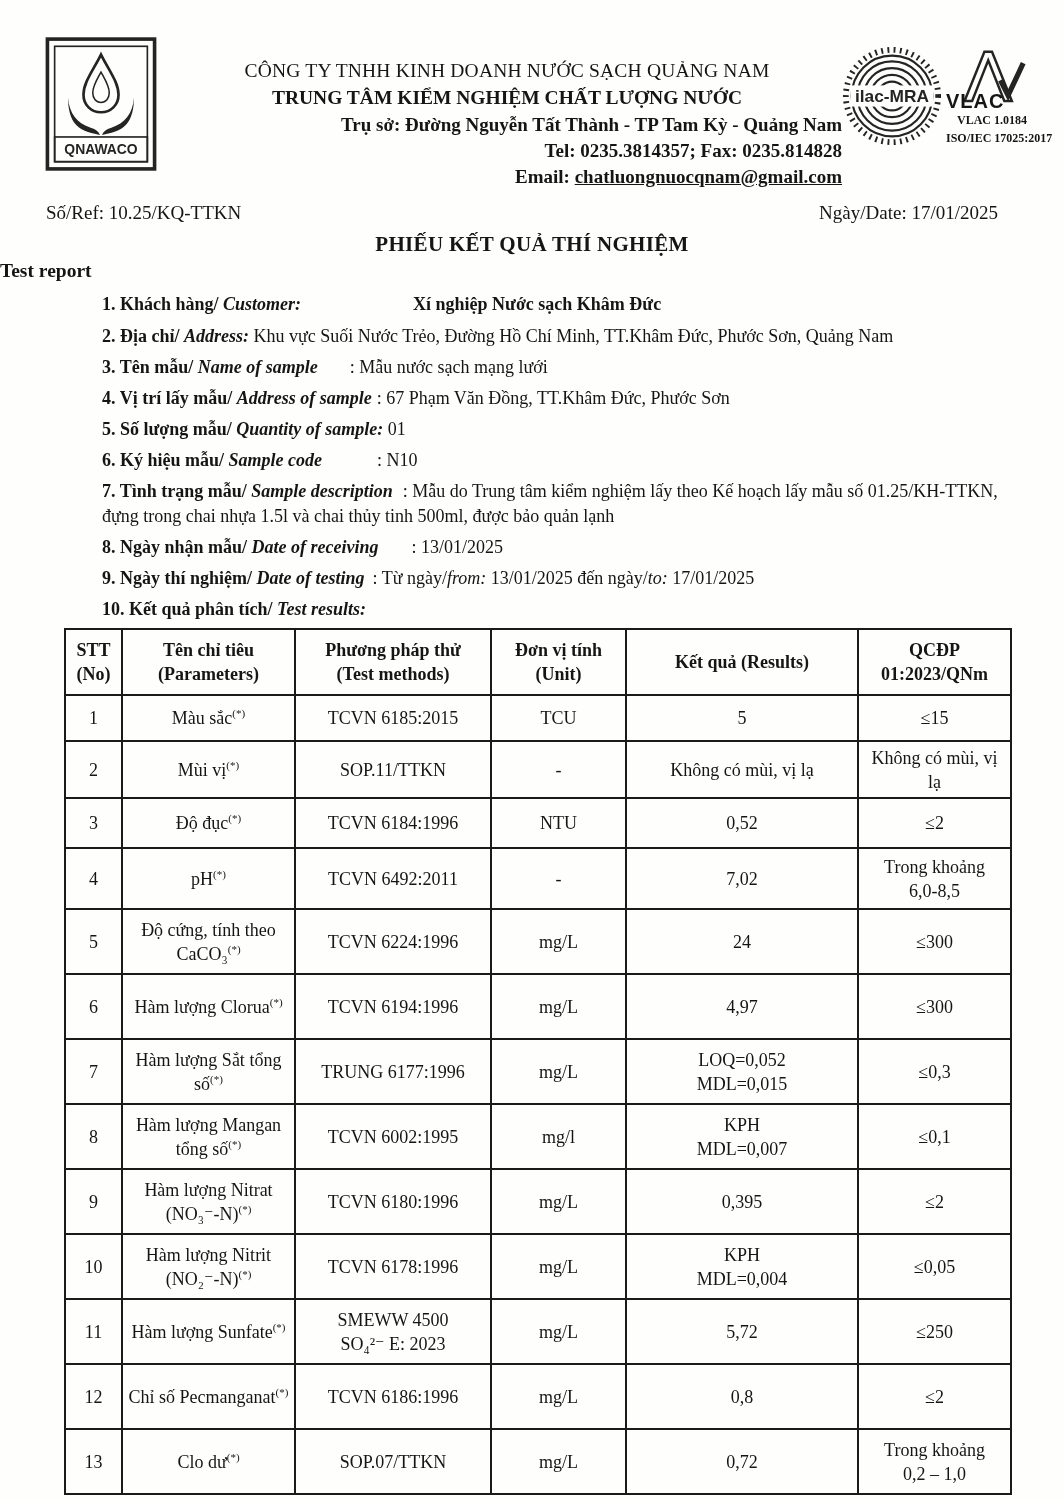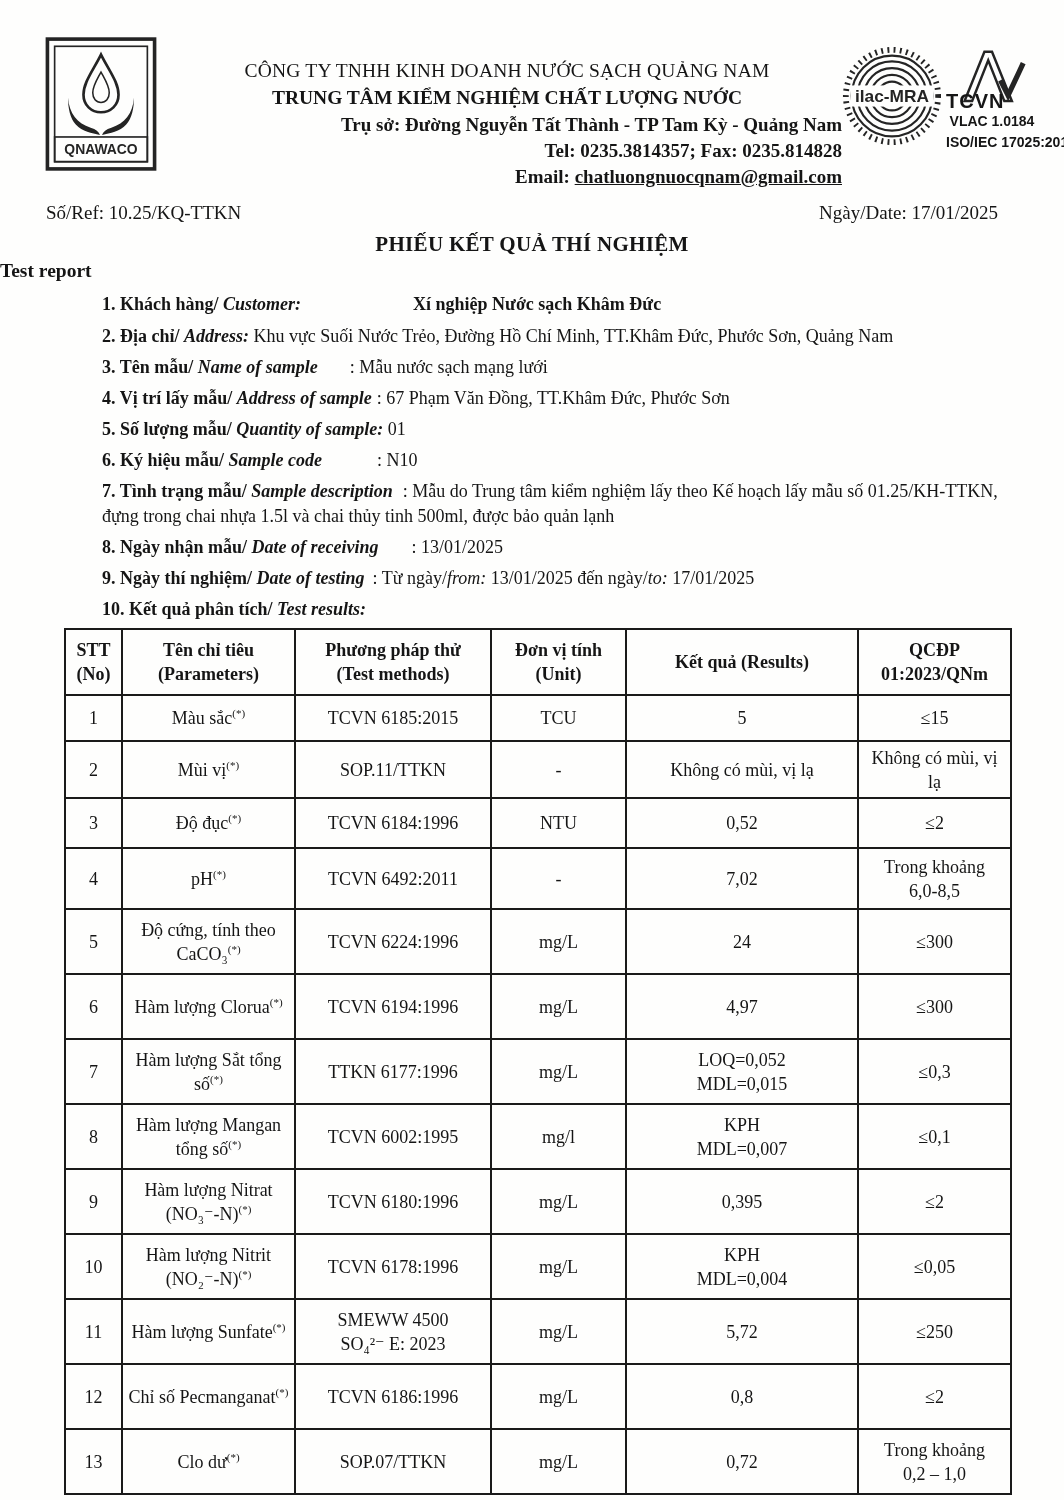--- a/index.html
+++ b/index.html
@@ -22,21 +22,21 @@
   .stamp-wrap { width: 128px; flex: 0 0 128px; }
   .org-block { flex: 1; text-align: center; line-height: 1.38; padding-top: 2px; }
   .org-line1 { font-size: 19.5px; letter-spacing: 0.2px; margin-top: 20px; }
   .org-line2 { font-size: 19.5px; font-weight: bold; }
   .org-line3, .org-line4, .org-line5 { font-size: 19px; font-weight: bold; text-align: right; }
   .email-addr { text-decoration: underline; }
   .right-logos { width: 196px; flex: 0 0 196px; display: flex; gap: 4px; padding-top: 10px; }
   .aosc-block { text-align: center; width: 92px; position: relative; }
   .aosc-mark { display: block; margin: 0 auto; }
   .aosc-name { font-family: "Liberation Sans", sans-serif; font-weight: bold; font-size: 20px; letter-spacing: 1px; line-height: 1; margin-top: -14px; text-align: left; }
-  .aosc-sub { font-family: Liberation Sans, sans-serif; font-weight: bold; font-size: 14px; line-height: 1.5; white-space: nowrap; }
+  .aosc-sub { font-family: Liberation Serif, serif; font-weight: bold; font-size: 12px; line-height: 1.5; white-space: nowrap; }
 
   
   .ref-row { display: flex; justify-content: space-between; padding: 12px 66px 0 46px; font-size: 19px; }
   .doc-title { text-align: center; font-size: 21px; font-weight: bold; margin-top: 8px; letter-spacing: 0.3px; }
   .doc-subtitle { font-size: 19.5px; font-weight: bold; margin-top: 3px; }
 
   
   .info-list { padding: 10px 40px 0 102px; font-size: 18px; }
   .info-item { margin-bottom: 5.5px; line-height: 1.42; }
   .b { font-weight: bold; }
@@ -101,21 +101,21 @@
           <circle cx="52" cy="52" r="42"></circle>
         </g>
         <rect x="9" y="41" width="86" height="22" fill="#fefefd"></rect>
         <text x="52" y="58" text-anchor="middle" font-family="Liberation Sans, sans-serif" font-weight="bold" font-size="18" fill="#242424">ilac-MRA</text>
       </svg>
       <div class="aosc-block">
         <svg class="aosc-mark" viewBox="0 0 74 62" width="70" height="59">
           <path d="M8 58 L29 6 L37 6 L58 58 L50 58 L33 15 L16 58 Z" fill="none" stroke="#242424" stroke-width="2.6"></path>
           <path d="M46 36 L54 52 L70 18" fill="none" stroke="#242424" stroke-width="5.5"></path>
         </svg>
-        <div class="aosc-name">TCVN</div>
+        <div class="aosc-name">VLAC</div>
         <div class="aosc-sub">VLAC 1.0184</div>
         <div class="aosc-sub">ISO/IEC 17025:2017</div>
       </div>
     </div>
   </header>
 
   <div class="ref-row">
     <span>Số/Ref: 10.25/KQ-TTKN</span>
     <span>Ngày/Date: 17/01/2025</span>
   </div>
@@ -206,21 +206,21 @@
           <td>6</td>
           <td>Hàm lượng Clorua<sup>(*)</sup></td>
           <td>TCVN 6194:1996</td>
           <td>mg/L</td>
           <td>4,97</td>
           <td>≤300</td>
         </tr>
         <tr>
           <td>7</td>
           <td>Hàm lượng Sắt tổng số<sup>(*)</sup></td>
-          <td>TTKN 6177:1996</td>
+          <td>TRUNG 6177:1996</td>
           <td>mg/L</td>
           <td>LOQ=0,052
 MDL=0,015</td>
           <td>≤0,3</td>
         </tr>
         <tr>
           <td>8</td>
           <td>Hàm lượng Mangan tổng số<sup>(*)</sup></td>
           <td>TCVN 6002:1995</td>
           <td>mg/l</td>

